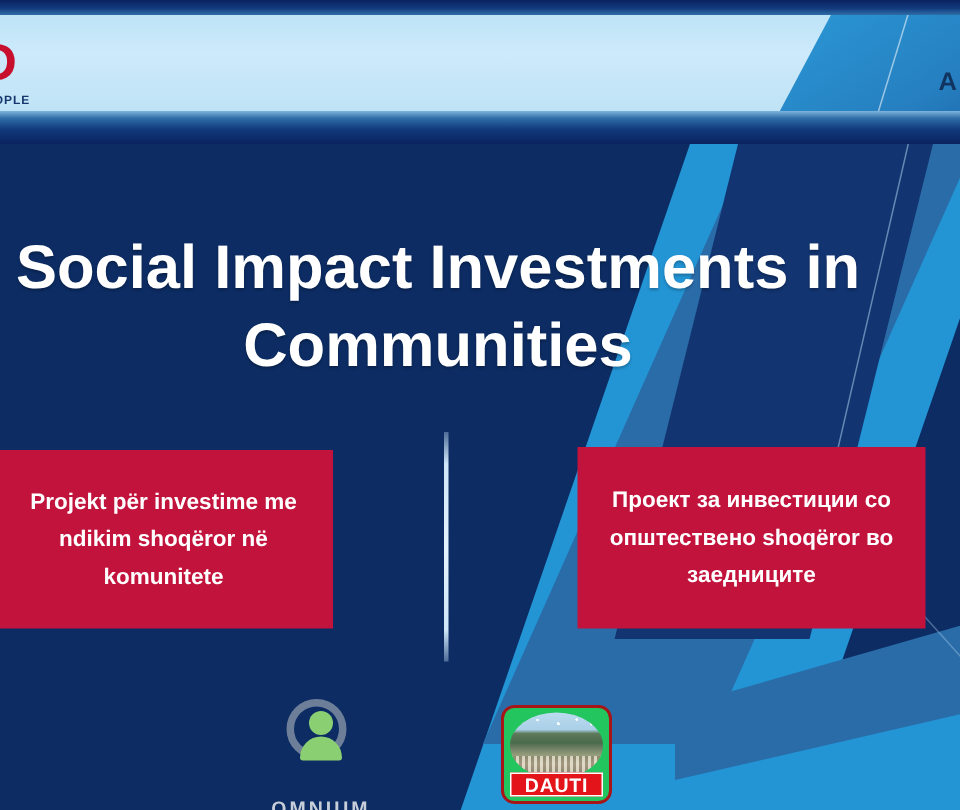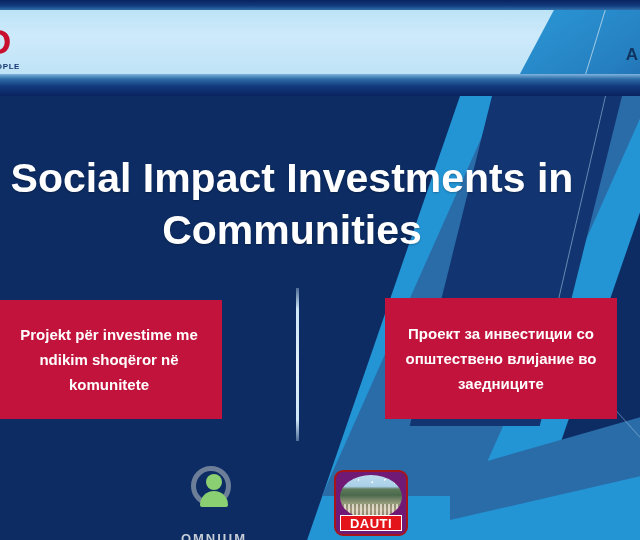--- a/index.html
+++ b/index.html
@@ -281,21 +281,21 @@
     letter-spacing: 1.1px;
     color: #8d96a8;
   }
 
   .dauti {
     position: absolute;
     left: 334px;
     top: 470px;
     width: 74px;
     height: 66px;
-    background: #701a75;
+    background: #22c55e;
     border-radius: 9px;
     border: 2px solid #a81518;
     box-sizing: border-box;
     overflow: hidden;
   }
   .dauti-oval {
     position: absolute;
     left: 4px;
     top: 3px;
     width: 62px;
@@ -383,21 +383,21 @@
 
   <div class="title">Social Impact Investments in Communities</div>
 
   <div class="redbox redbox-left">
     <span class="rb-text">Projekt për investime me ndikim shoqëror në komunitete</span>
   </div>
 
   <div class="divider"></div>
 
   <div class="redbox redbox-right">
-    <span class="rb-text">Проект за инвестиции со општествено влијание во заедниците</span>
+    <span class="rb-text">Проект за инвестиции со општествено shoqëror во заедниците</span>
   </div>
 
   <div class="omnium">
     <div class="omnium-mark">
       <div class="omnium-ring"></div>
       <div class="omnium-head"></div>
       <div class="omnium-body"></div>
     </div>
     <div class="omnium-name">OMNIUM</div>
     <div class="omnium-tag">COACHING &amp; TRAINING</div>

